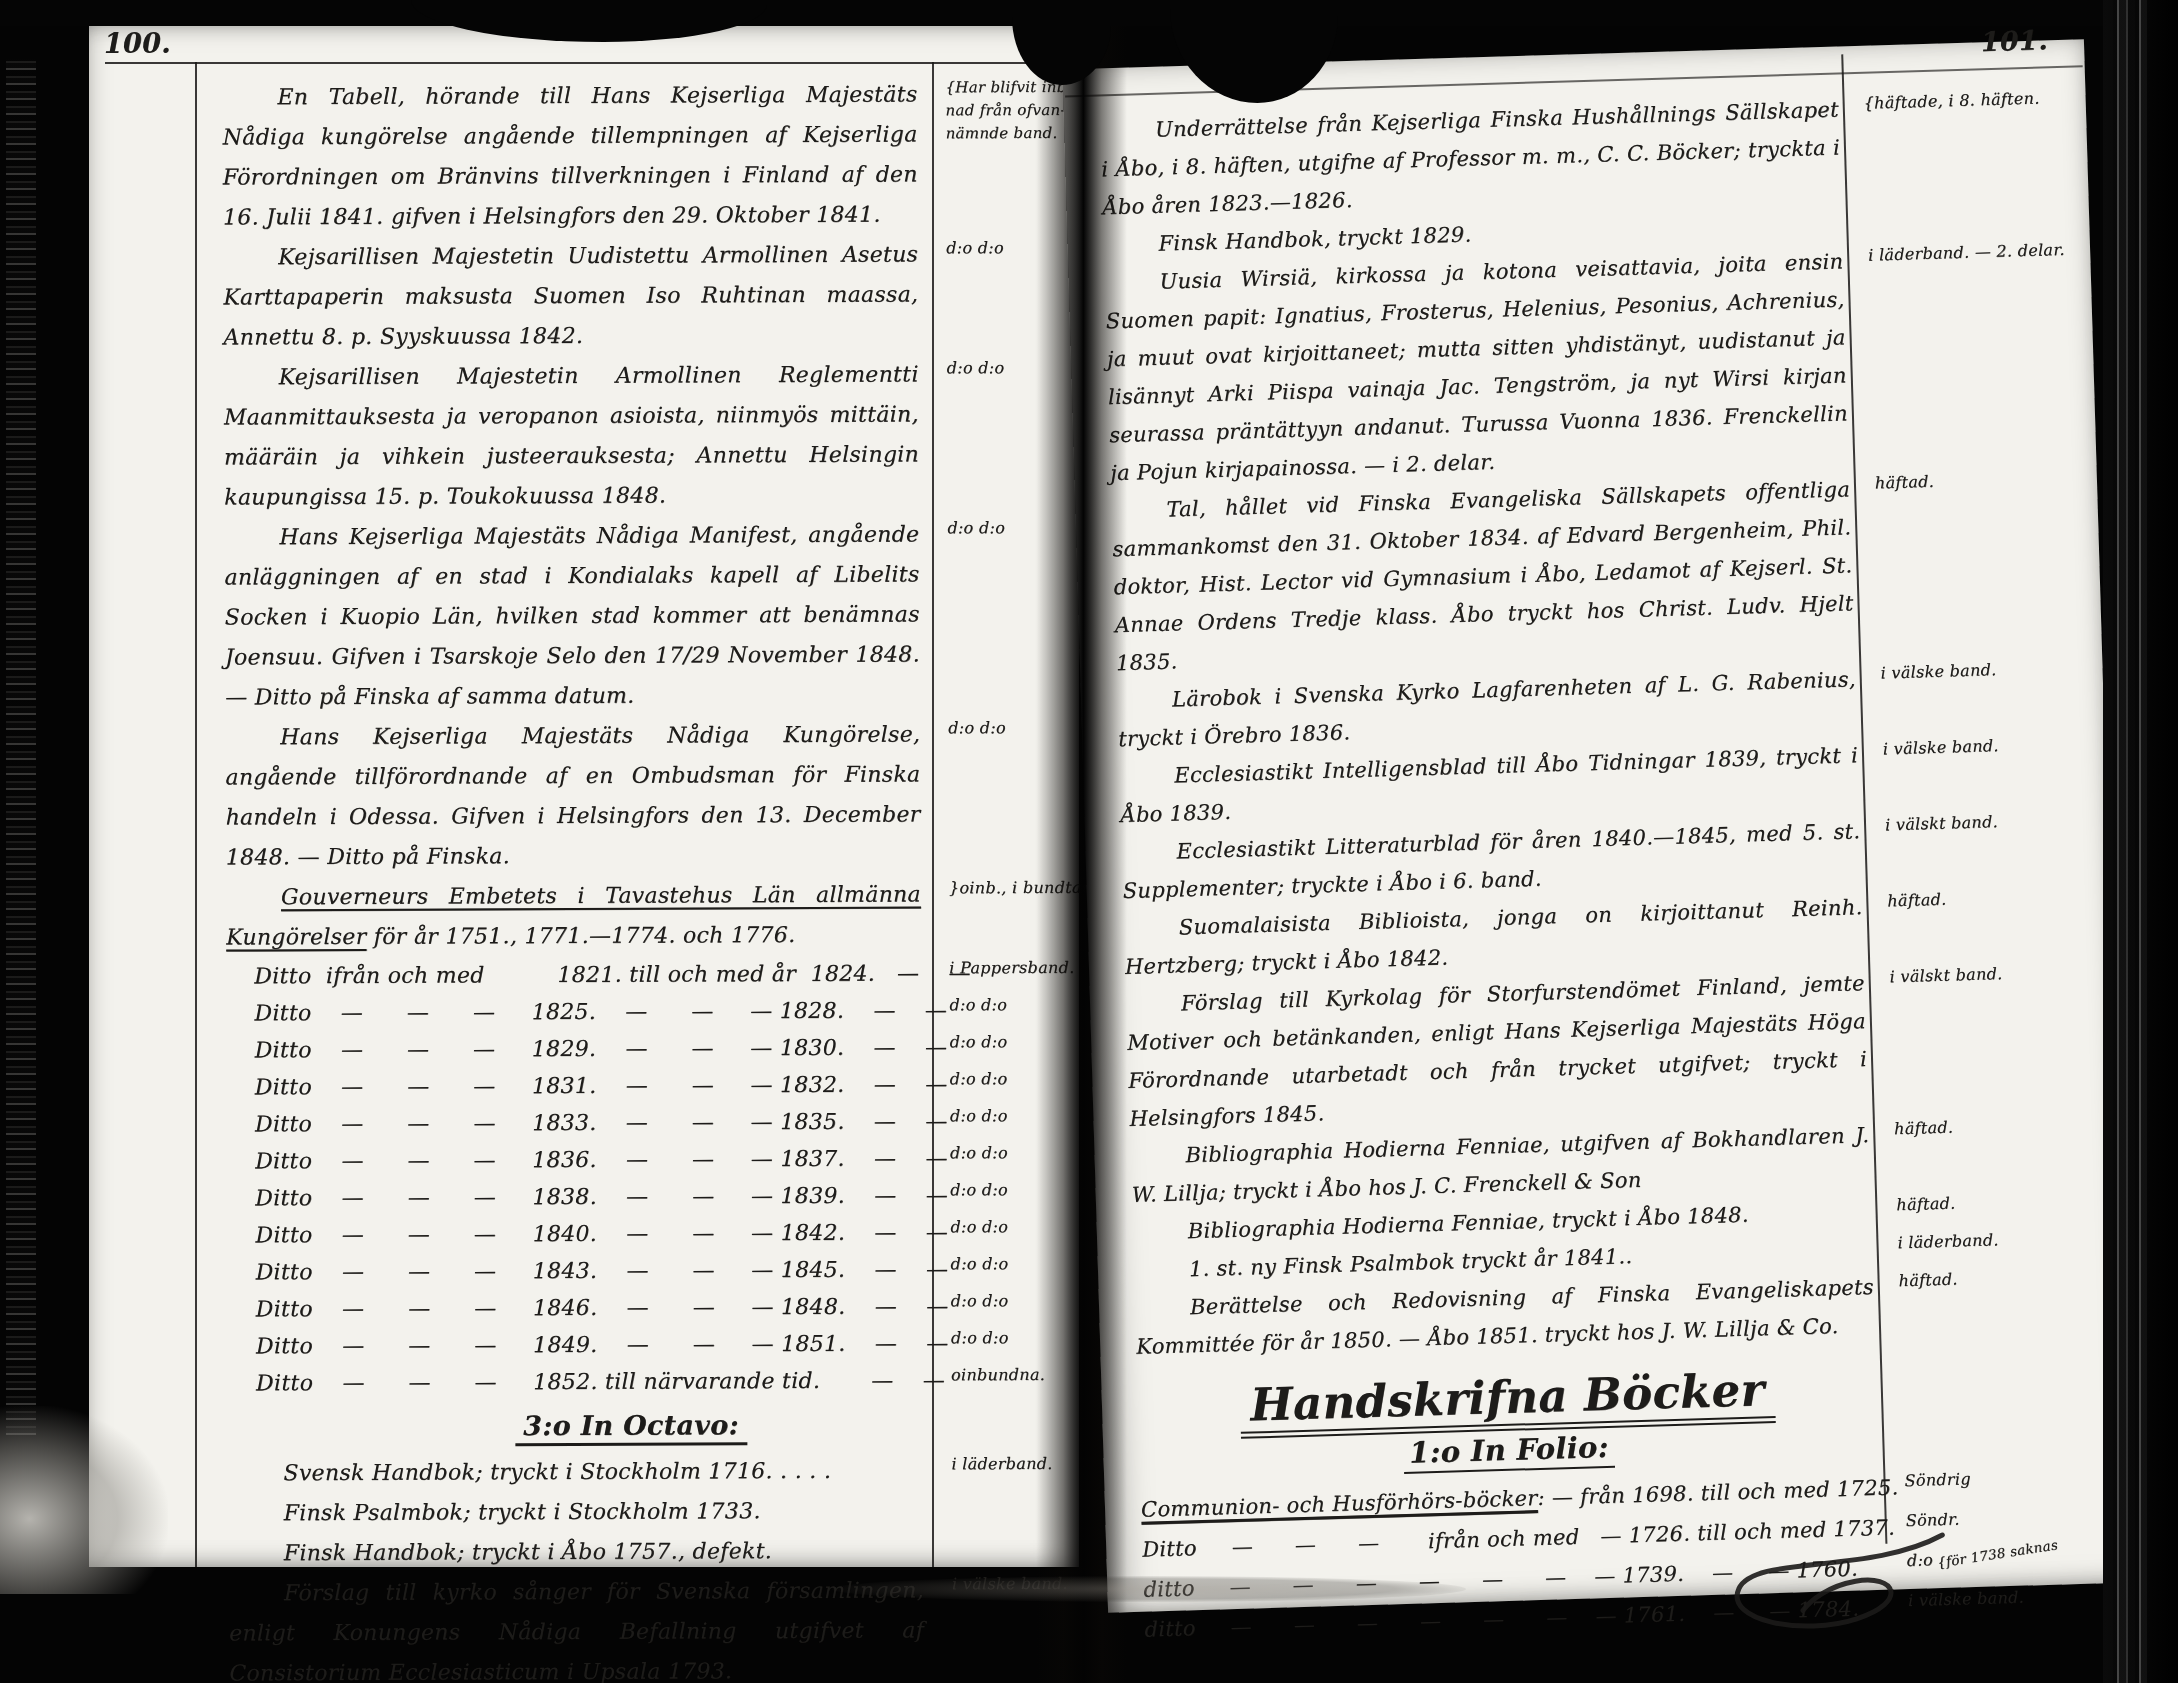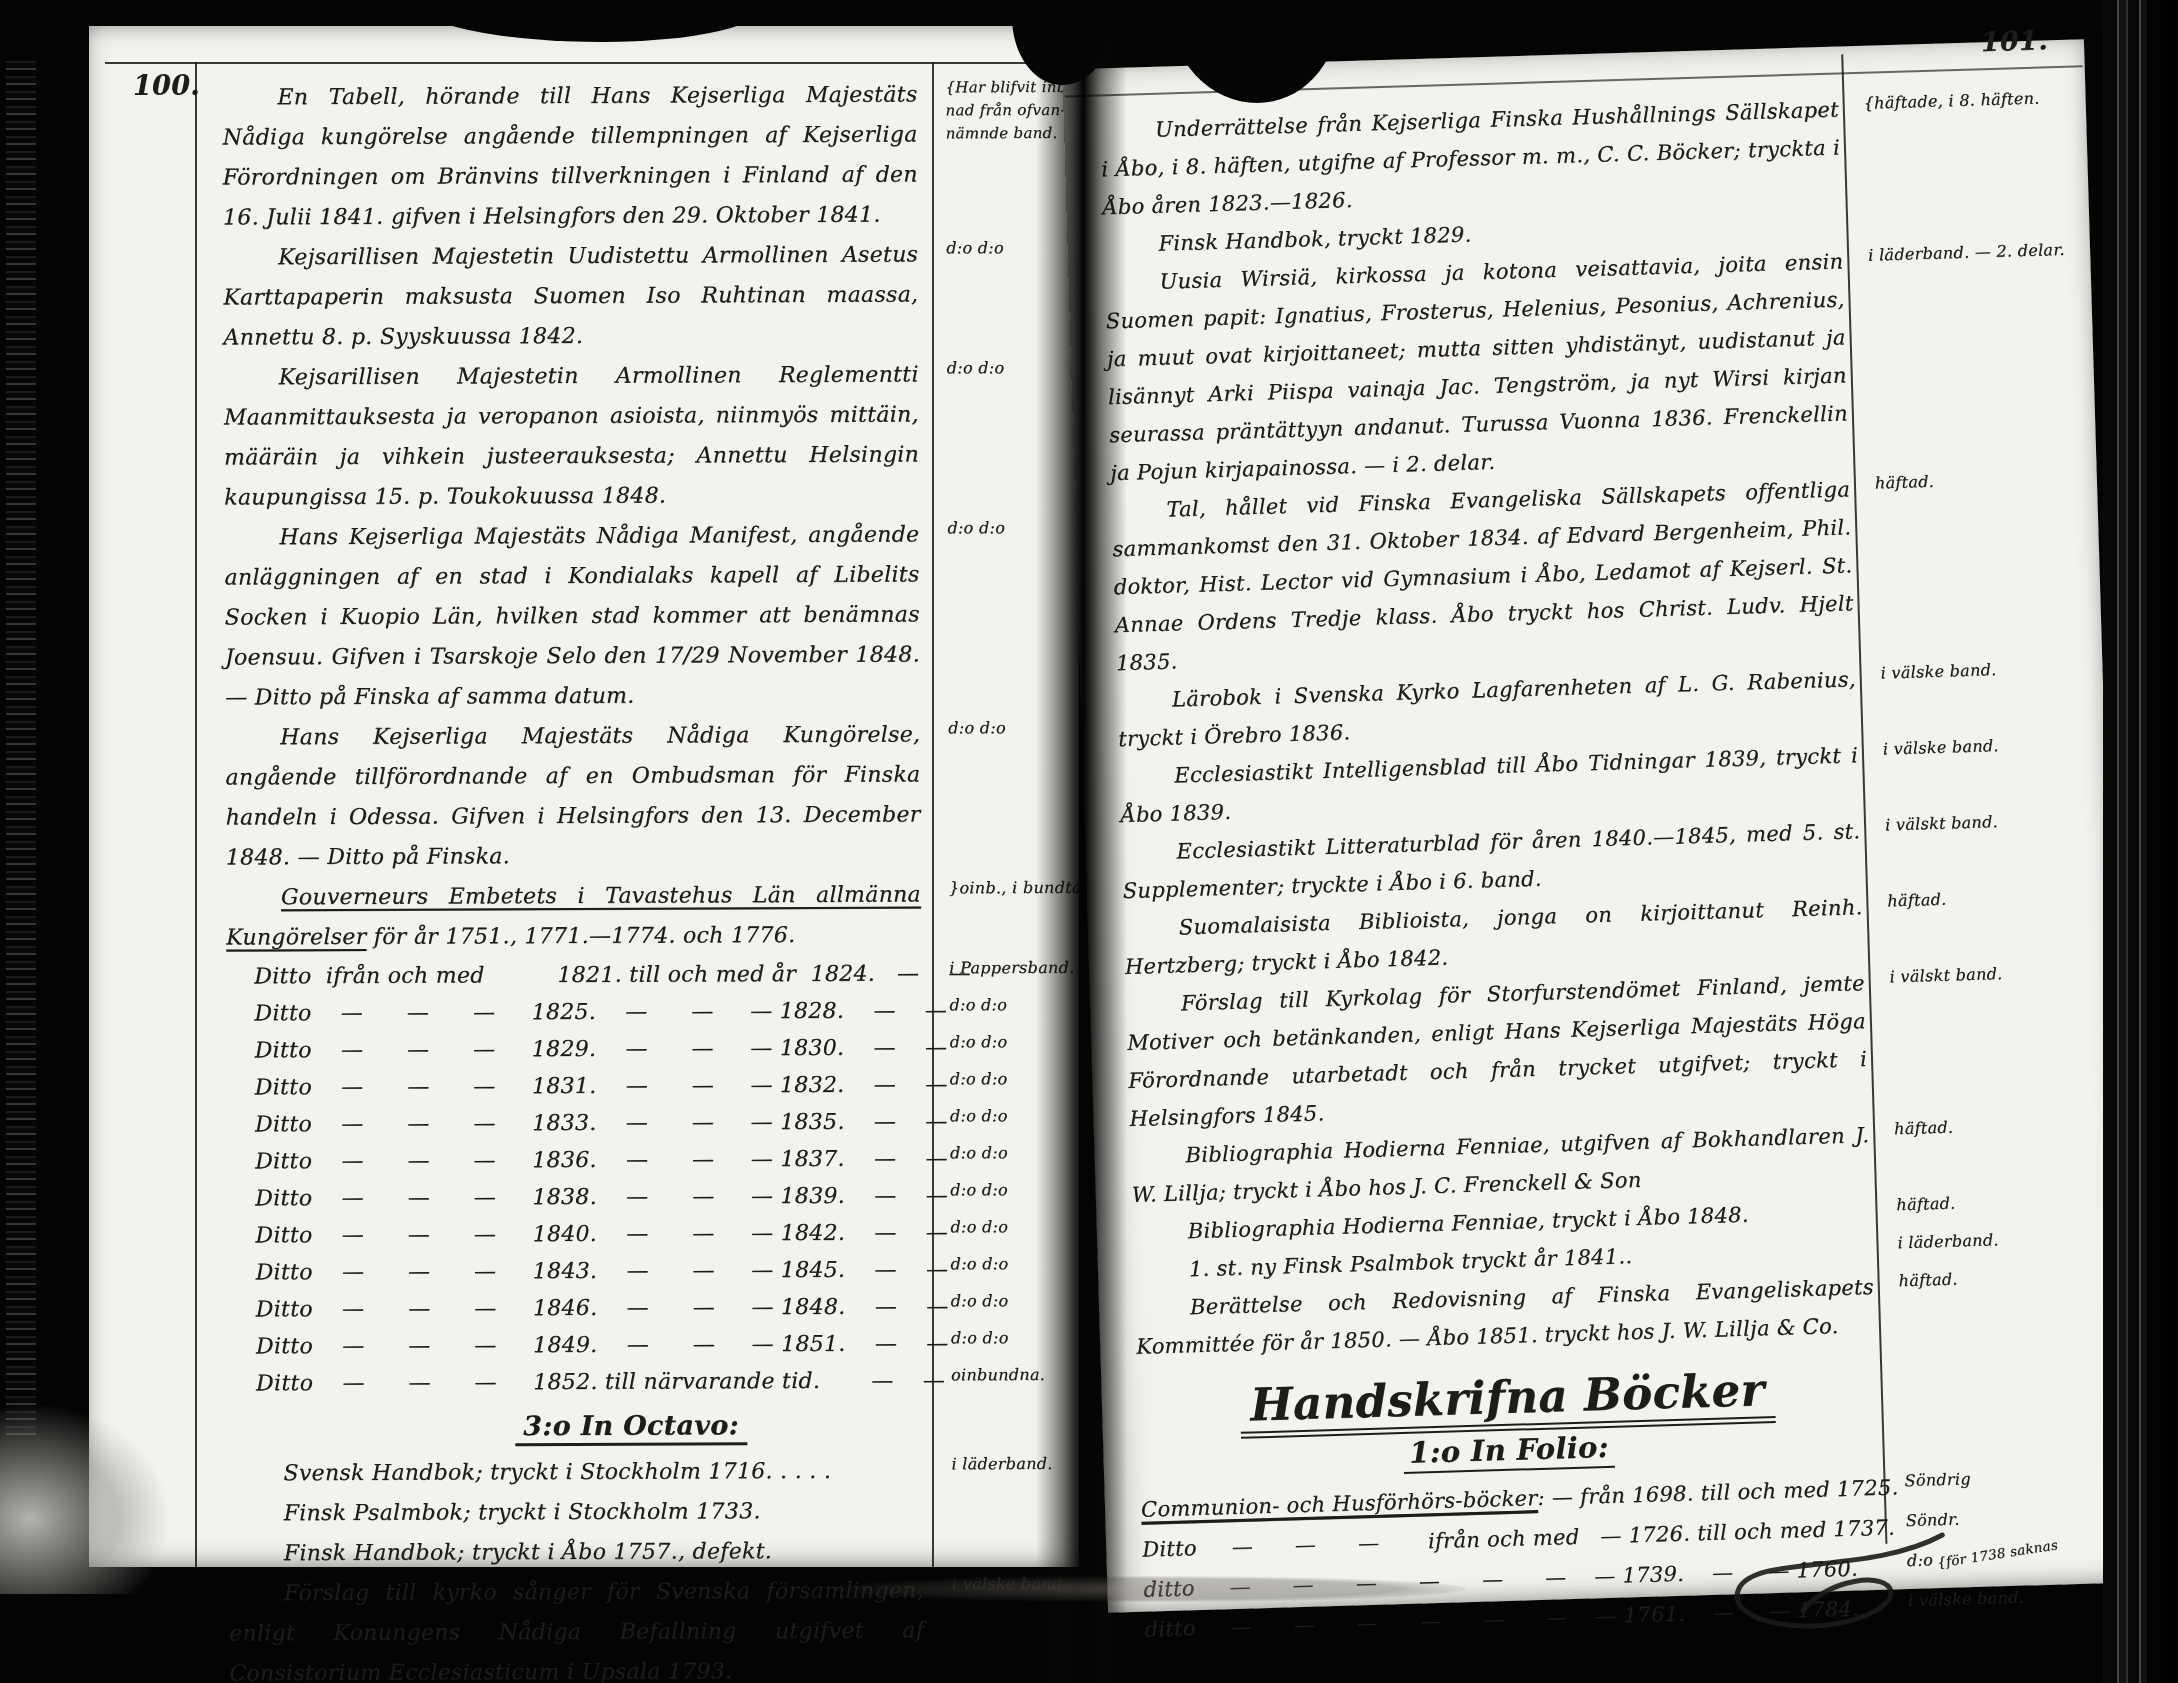--- a/index.html
+++ b/index.html
@@ -22,21 +22,21 @@
   .vrule,.hrule{position:absolute;background:rgba(25,24,22,.85);}
   #lp-vrule-margin-left{left:106px;top:36px;bottom:0;width:2px;}
   #lp-vrule-notes{left:843px;top:36px;bottom:0;width:2px;}
   #lp-hrule-top{left:16px;right:4px;top:36px;height:2px;}
   #rp-vrule-notes{left:779px;top:8px;bottom:46px;width:2px;}
   #rp-hrule-top{left:2px;right:2px;top:26px;height:2px;opacity:.75;}
 
   
   .hand{font-style:italic;letter-spacing:0.3px;text-shadow:0.3px 0.3px 0.6px rgba(25,22,18,.55);}
   .pagenum{position:absolute;font-style:italic;font-size:27px;font-weight:bold;}
-  #lp-num{left:44px;top:2px;margin-top:42px;}
+  #lp-num{left:15px;top:2px;}
   #rp-num{left:919px;top:-16px;}
 
   #lp-text{position:absolute;left:137px;top:50px;width:695px;transform:rotate(-.25deg);}
   #lp-text p{margin:0;font-size:22px;line-height:40px;text-align:justify;text-indent:55px;position:relative;}
   .u{text-decoration:underline;text-decoration-thickness:2px;text-underline-offset:5px;}
 
   .drow{position:relative;font-size:22px;line-height:37px;white-space:pre;text-indent:28px;}
   .octavo-heading{width:max-content;margin:10px 0 6px 287px;font-size:27px;font-weight:bold;
       border-bottom:3px solid #1d1c1a;padding:0 8px 2px 8px;}
   .oct p{margin:0;font-size:22px;line-height:37px;text-align:justify;text-indent:0;position:relative;}

